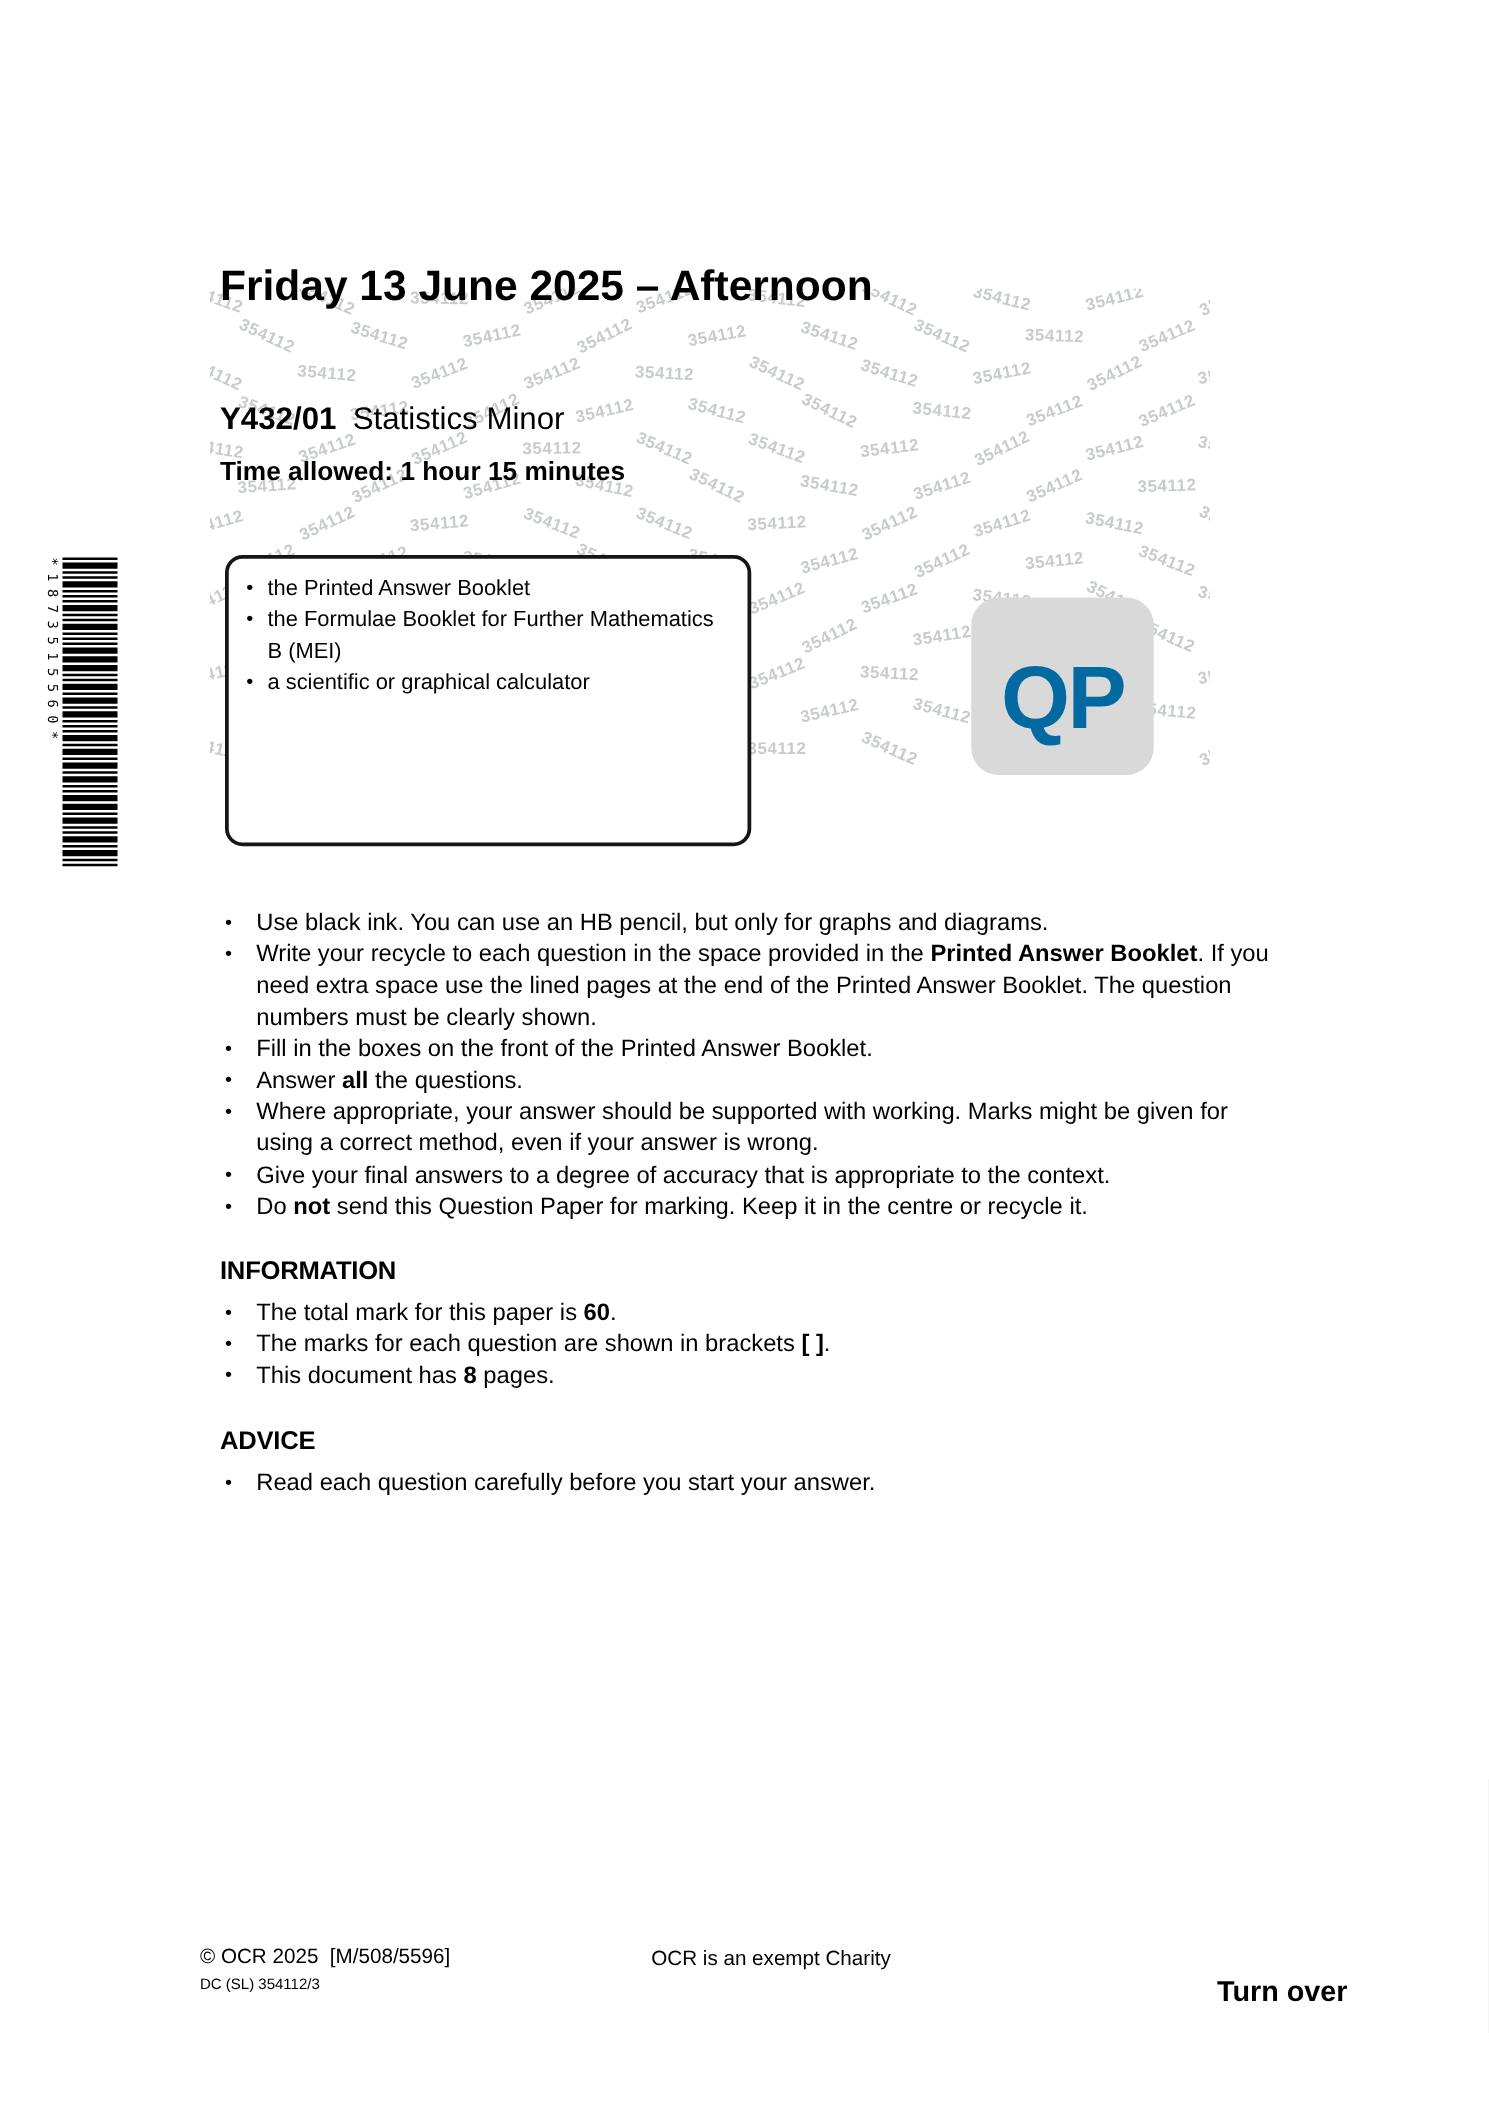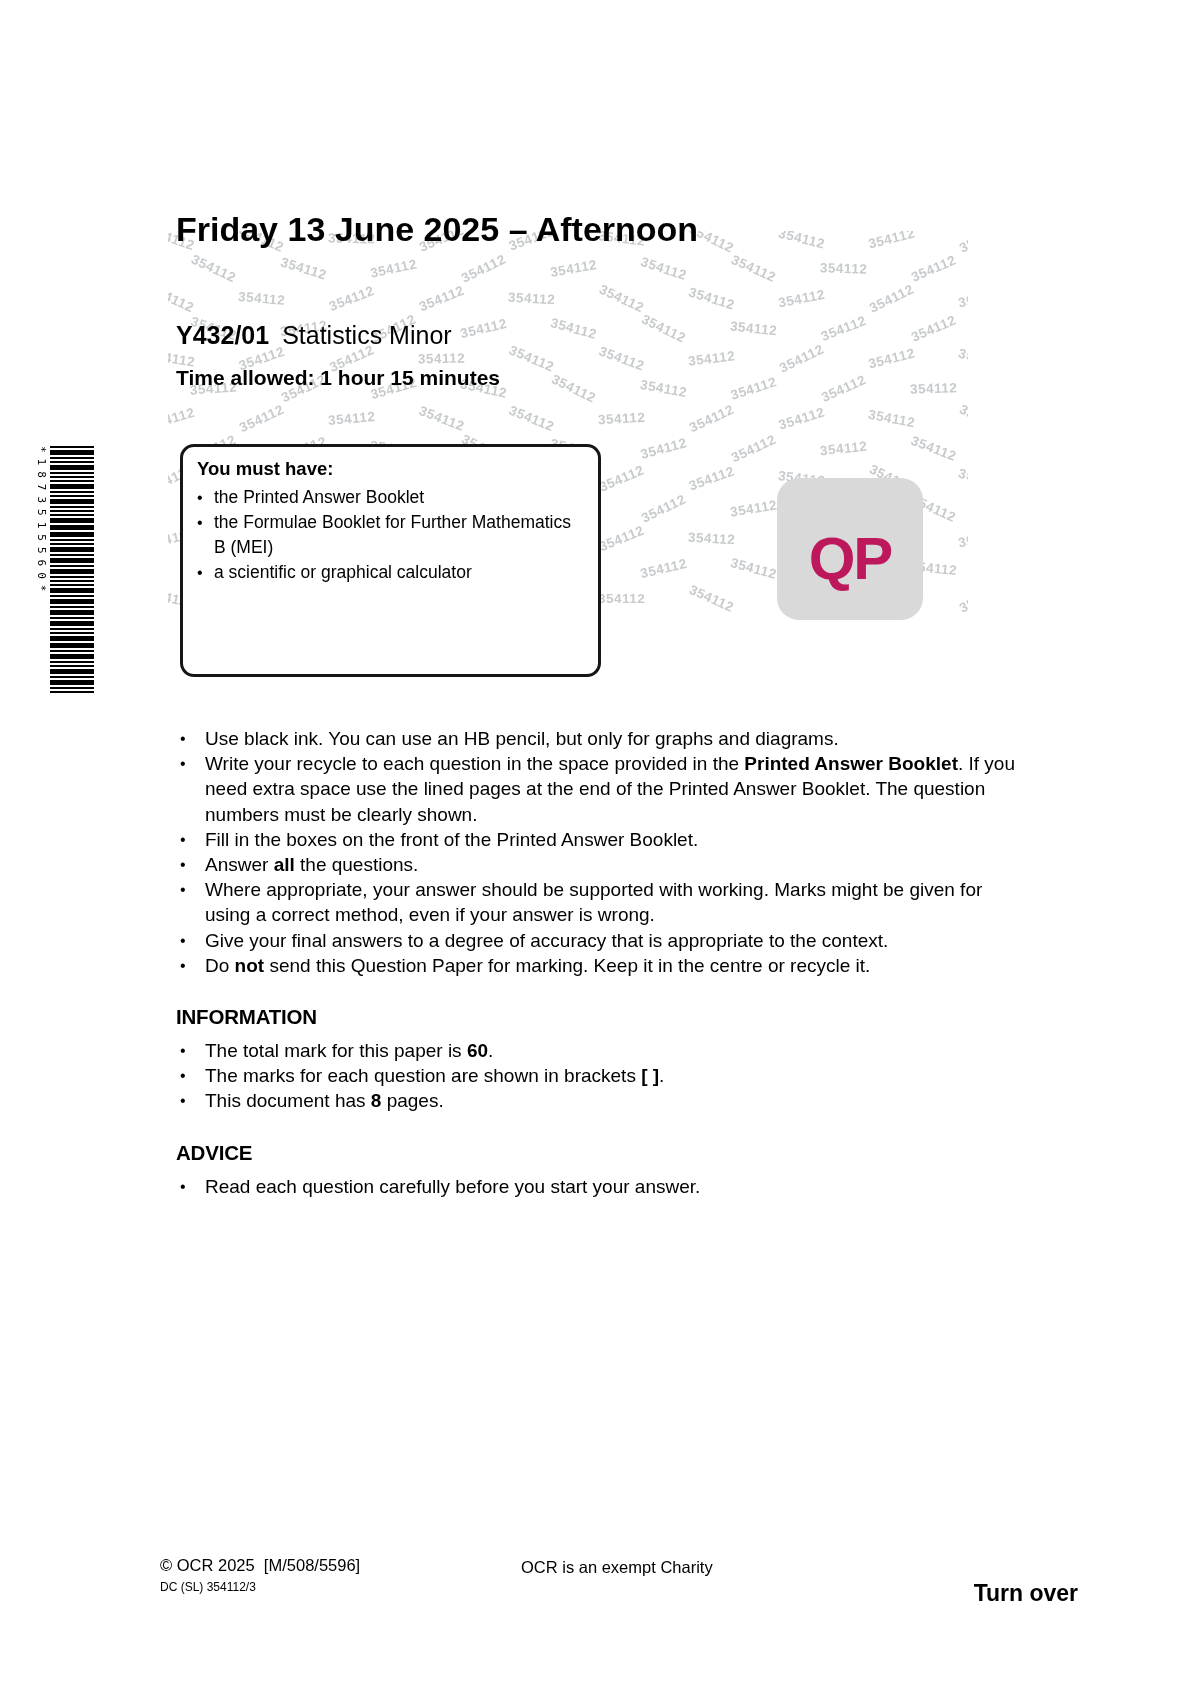--- a/index.html
+++ b/index.html
@@ -43,21 +43,21 @@
   }
   .musthave h4{margin:0 0 5px 0;font-size:18.5px;}
   .musthave ul{margin:0;padding:0;list-style:none;}
   .musthave li{display:grid;grid-template-columns:17px 1fr;font-size:17.5px;line-height:25px;}
   .musthave li .dot{font-size:16px;}
   
   .qp{
     position:absolute;left:777px;top:478px;width:146px;height:142px;z-index:2;
     background:#d9d9d9;border-radius:22px;display:flex;align-items:center;justify-content:center;
   }
-  .qp-label{font-size:60px;font-weight:bold;letter-spacing:-2px;color:#be185d;margin-top:18px;}
+  .qp-label{font-size:71px;font-weight:bold;letter-spacing:-2px;color:#0369a1;margin-top:18px;}
   
   .content{position:absolute;left:176px;top:726px;width:846px;z-index:3;}
   .section h3{margin:0 0 9px 0;font-size:20.5px;letter-spacing:-0.2px;}
   .section + .section{margin-top:27px;}
   .section ul{margin:0;padding:0;list-style:none;}
   .section li{display:grid;grid-template-columns:29px 1fr;font-size:19px;line-height:25.2px;}
   .section li .dot{font-size:16px;padding-left:4px;}
   .section li .txt b{font-weight:bold;margin-top:20px;}
   
   .f-copy{position:absolute;left:160px;top:1556px;font-size:16.5px;z-index:3;}
@@ -252,21 +252,20 @@
         <div class="bar" style="height: 2px;"></div>
         <div class="bar" style="height: 5px;"></div>
         <div class="bar" style="height: 2px;"></div>
         <div class="bar" style="height: 5px;"></div>
         <div class="bar" style="height: 2px;"></div>
         <div class="bar" style="height: 2px;"></div>
       </div>
   </div>
 
   <div class="musthave">
-    <h4>You must have:</h4>
     <ul>
         <li>
           <span class="dot">•</span>
           <span class="txt">the Printed Answer Booklet</span>
         </li>
         <li>
           <span class="dot">•</span>
           <span class="txt">the Formulae Booklet for Further Mathematics B (MEI)</span>
         </li>
         <li>

